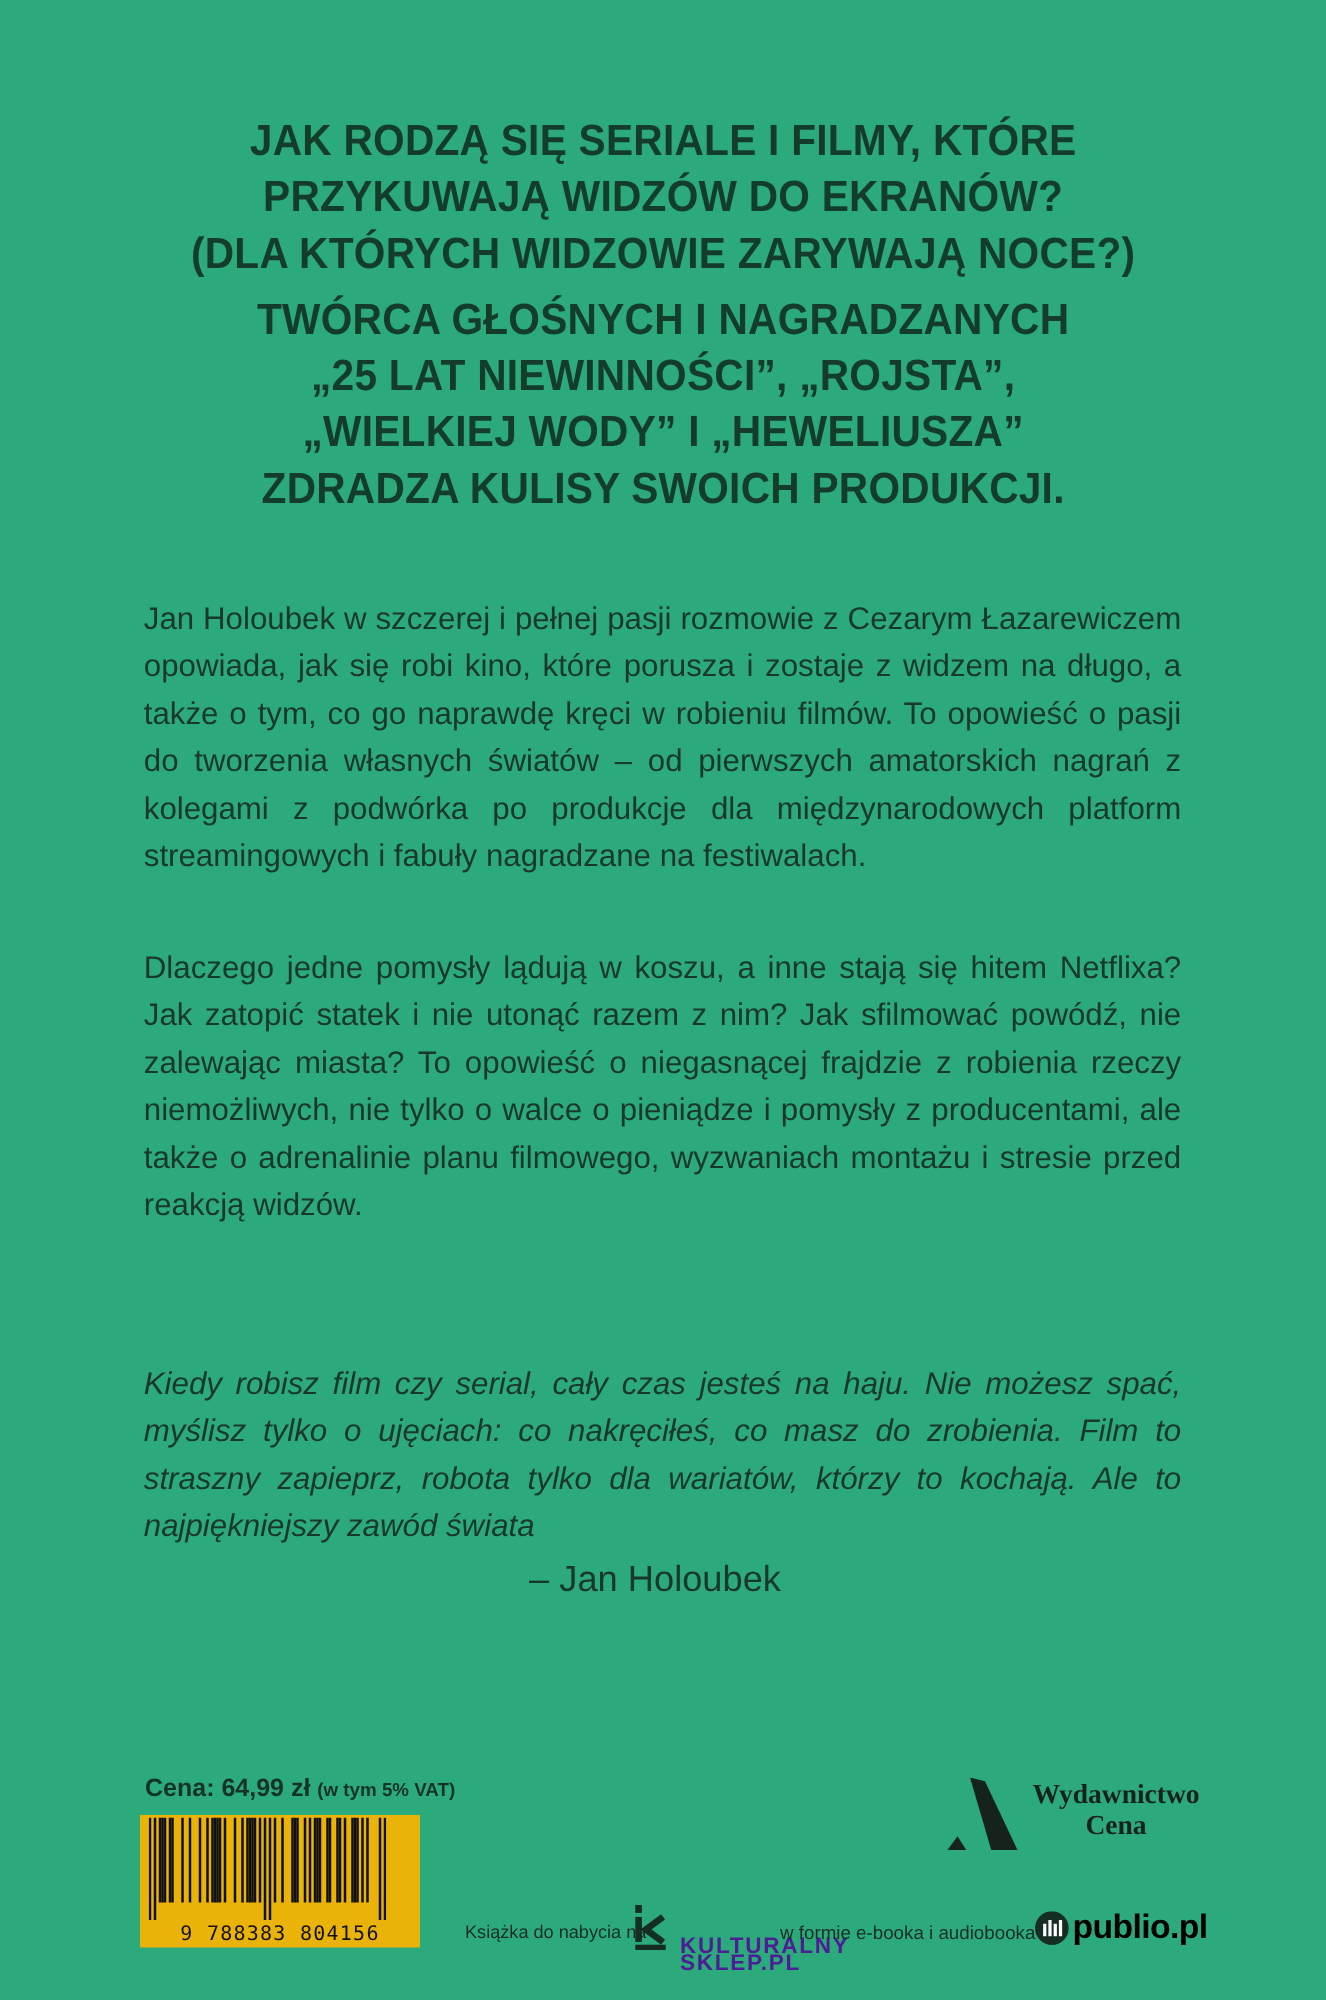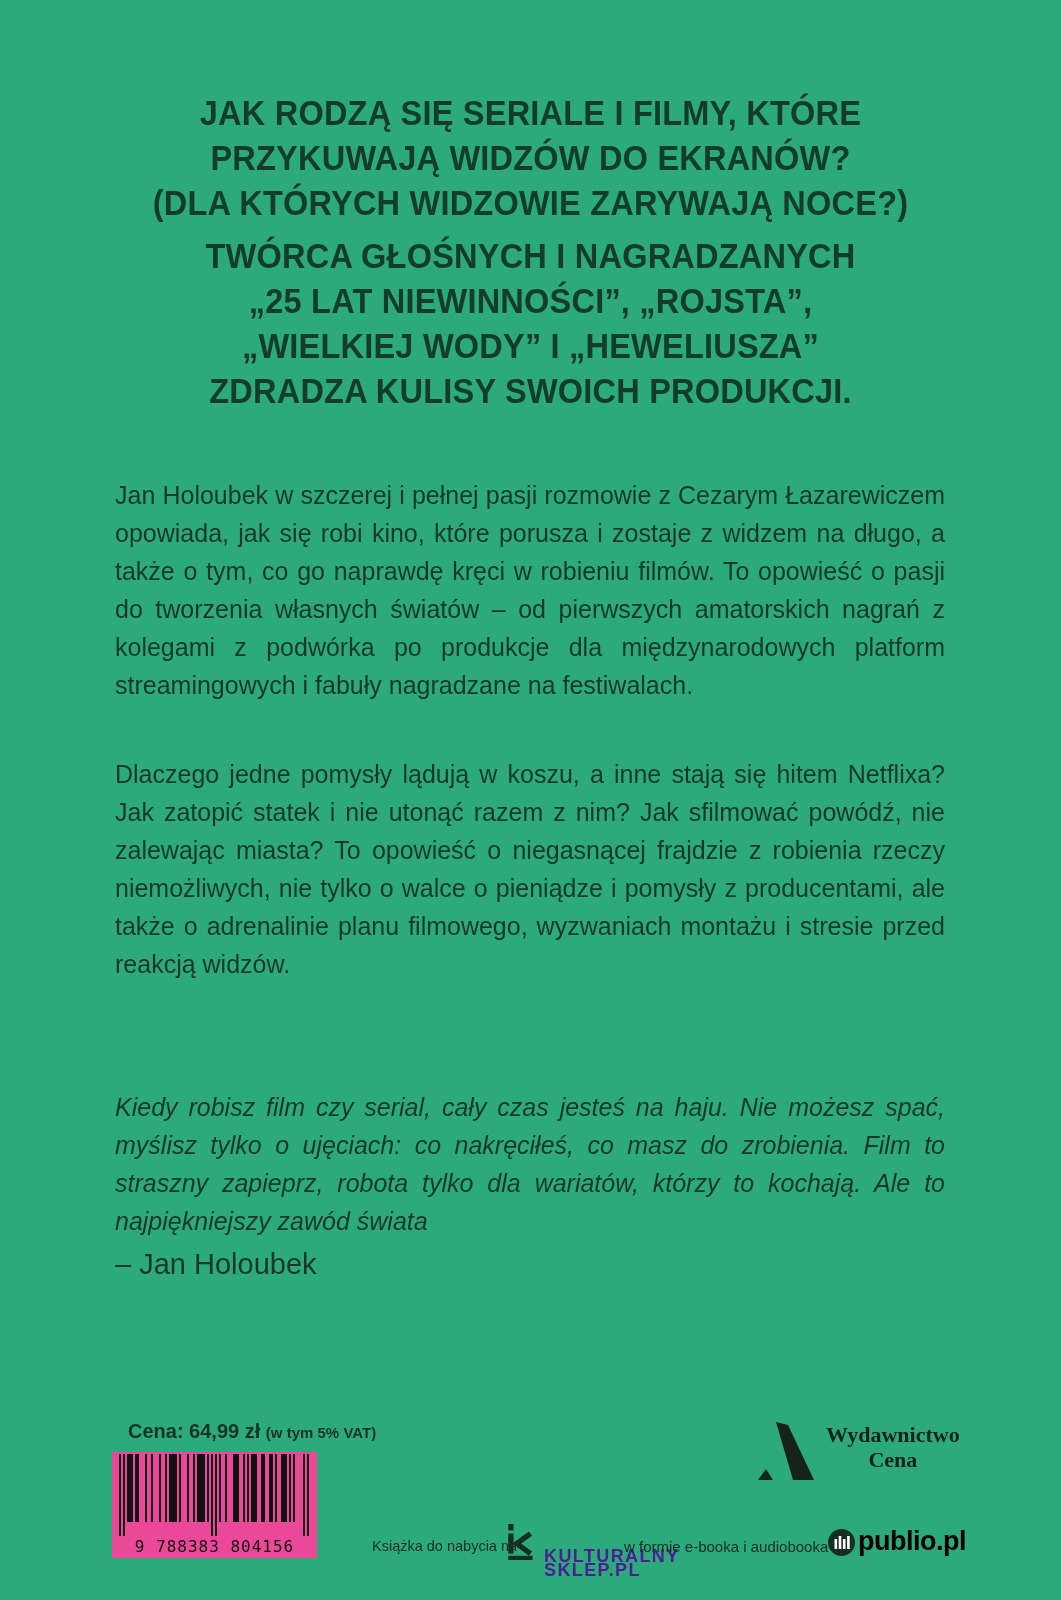--- a/index.html
+++ b/index.html
@@ -24,30 +24,30 @@
 
   
   .copy{
     left:115px;width:830px;
     font-size:25px;line-height:38px;
     text-align:justify;
     color:#17382b;
   }
   .quote{font-style:italic;}
   .attribution{
-    left:115px;width:818px;text-align:left;
+    left:115px;width:818px;text-align:center;
     font-size:29px;color:#17382b;
   }
 
   
-  .price{left:116px;top:1420px;font-weight:700;font-size:20px;color:#123326;margin-left:12px;}
+  .price{left:116px;top:1420px;font-weight:700;font-size:20px;color:#123326;}
   .price .vat{font-size:15px;font-weight:700;}
   .barcode-box{
-    left:112px;top:1452px;width:205px;height:106px;
-    background:#ec4899;
+    left:112px;top:1452px;width:224px;height:106px;
+    background:#eab308;
   }
   .barcode-box svg{position:absolute;left:7px;top:2px;}
   .barcode-num{
     position:absolute;left:0;bottom:2px;width:100%;
     text-align:center;
     font-family:"DejaVu Sans Mono", monospace;
     font-size:16px;color:#111111;letter-spacing:1px;
     background:transparent;
   }
 

